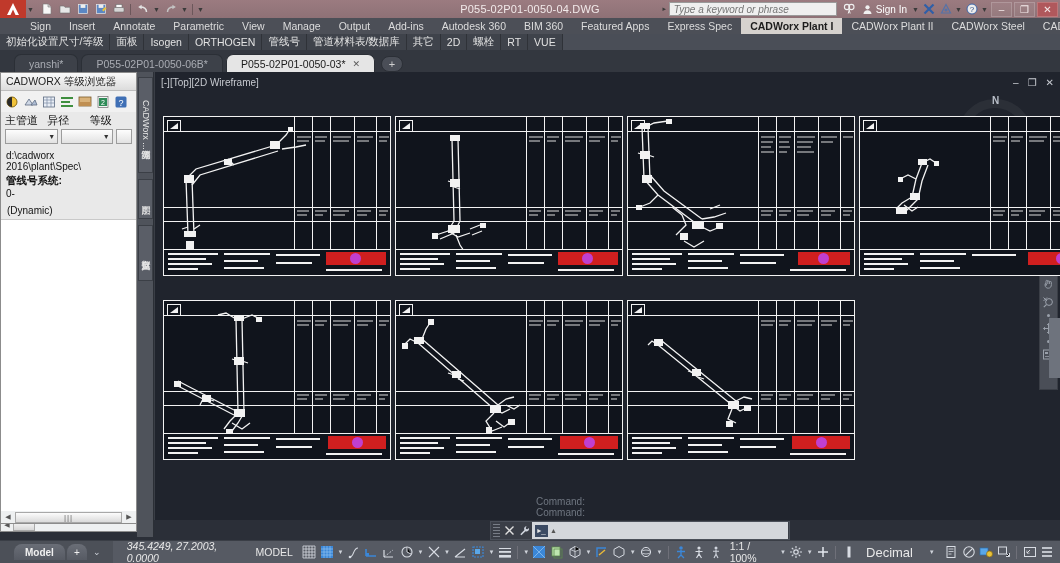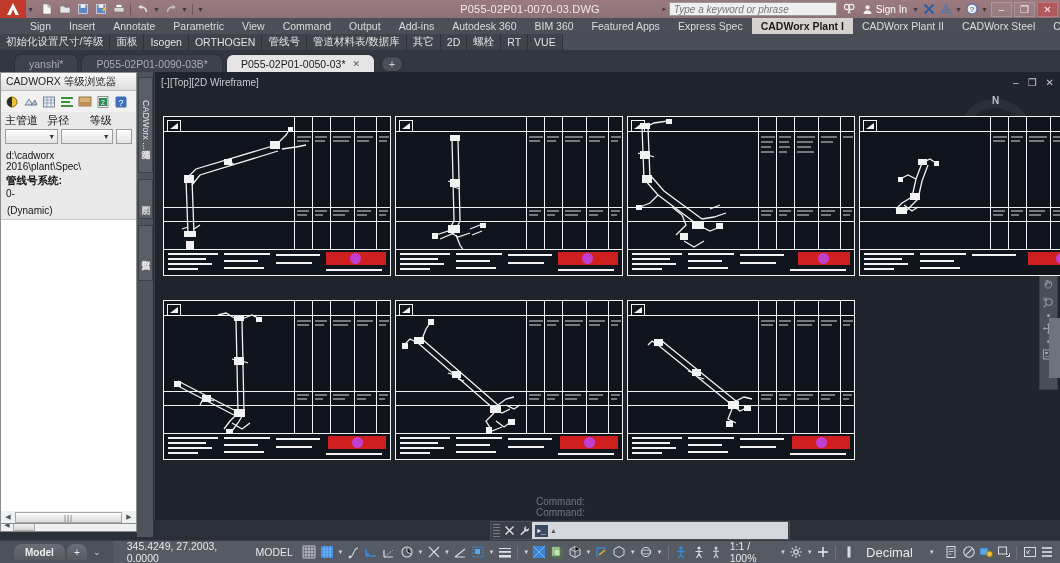--- a/index.html
+++ b/index.html
@@ -180,21 +180,21 @@
                background:#4c5058; display:flex; align-items:center; border-top:1px solid #3a3e46; }
   #sb-left { display:flex; align-items:center; padding-left:14px; gap:2px; }
   .mtab { height:16px; padding:0 11px; background:linear-gradient(to bottom,#6a6e77,#565a63);
           border-radius:8px 8px 0 0; display:flex; align-items:center; font-size:10px;
           color:#f0f0f0; font-weight:bold; }
   .mtab.plus { padding:0 7px; font-weight:normal; }
   .sb-chev { width:16px; height:16px; display:flex; align-items:center; justify-content:center;
              color:#cfd3da; font-size:9px; }
   #sb-main { margin-left:8px; height:23px; display:flex; align-items:center; background:#565a63;
              flex:1; padding:0 4px; gap:1px; }
-  #coords { font-size:10.5px; color:#e8e8e8; padding:0 10px; }
+  #coords { font-size:10.5px; color:#e8e8e8; padding:0 10px;font-style:italic; }
   #modelbtn { font-size:10.5px; color:#e8e8e8; padding:0 7px; }
   .sico { width:19px; height:19px; display:flex; align-items:center; justify-content:center; }
   .sico svg { width:14px; height:14px; }
   .sico.on svg { filter:none; }
   .sarrow { width:9px; height:19px; display:flex; align-items:center; justify-content:center;
             font-size:6px; color:#cfd3da; }
   .ssep { width:1px; height:13px; background:#6f7079; margin:0 3px; }
   #scale { font-size:10.5px; color:#e8e8e8; padding:0 4px; }
   #units { font-size:13px; color:#e8e8e8; padding:0 8px; }
   .udrop { width:22px; height:19px; display:flex; align-items:center; justify-content:center;
@@ -252,21 +252,21 @@
     <div class="qat-btn">
       <svg viewBox="0 0 12 12">
           <path d="M2.5 9C2.5 5.5 5.5 4 9 4" fill="none" stroke="#c4c4c4" stroke-width="1.5"></path>
           <path d="M10.8 4L7.4 1.8v4.4z" fill="#c4c4c4"></path>
         </svg>
       </div>
     <div class="tb-caret">▼</div>
     <div class="qat-sep"></div>
     <div class="tb-caret">▼</div>
   </div>
-  <div id="title-text">P055-02P01-0070-03.DWG</div>
+  <div id="title-text">P055-02P01-0050-04.DWG</div>
   <div id="tb-right">
     <div class="tb-caret">▸</div>
     <div id="search-box">
       <input readonly="" placeholder="Type a keyword or phrase" style="">
     </div>
     <div class="tb-ico">
       <svg viewBox="0 0 12 12">
           <circle cx="4" cy="4" r="2.6" fill="none" stroke="#f0f0f0" stroke-width="1.1"></circle>
           <circle cx="8.4" cy="4" r="2.6" fill="none" stroke="#f0f0f0" stroke-width="1.1"></circle>
           <path d="M6 6.5l1.2 4M6.4 6.5l-1.2 4" stroke="#f0f0f0" stroke-width="1"></path>
@@ -304,21 +304,21 @@
     <div class="wbtn close">✕</div>
   </div>
 </div>
 
 <div id="ribbon-tabs">
   <div class="rt lead">Sign</div>
   <div class="rt">Insert</div>
   <div class="rt">Annotate</div>
   <div class="rt">Parametric</div>
   <div class="rt">View</div>
-  <div class="rt">Command</div>
+  <div class="rt">Manage</div>
   <div class="rt">Output</div>
   <div class="rt">Add-ins</div>
   <div class="rt">Autodesk 360</div>
   <div class="rt">BIM 360</div>
   <div class="rt">Featured Apps</div>
   <div class="rt">Express Spec</div>
   <div class="rt active">CADWorx Plant I</div>
   <div class="rt">CADWorx Plant II</div>
   <div class="rt">CADWorx Steel</div>
   <div class="rt">CADWorx HVAC</div>
@@ -338,21 +338,21 @@
   <div class="cm">RT</div>
   <div class="cm">VUE</div>
   <div class="cm filler"></div>
 </div>
 
 <div id="doc-tabs">
   <div class="dtab">
     <span>yanshi*</span>
   </div>
   <div class="dtab">
-    <span>P055-02P01-0090-03B*</span>
+    <span>P055-02P01-0050-06B*</span>
   </div>
   <div class="dtab active">
     <span>P055-02P01-0050-03*</span>
     <span class="x">✕</span>
   </div>
   <div class="dtab-add">+</div>
 </div>
 
 <div id="palette">
   <div id="pal-title">CADWORX 等级浏览器</div>

